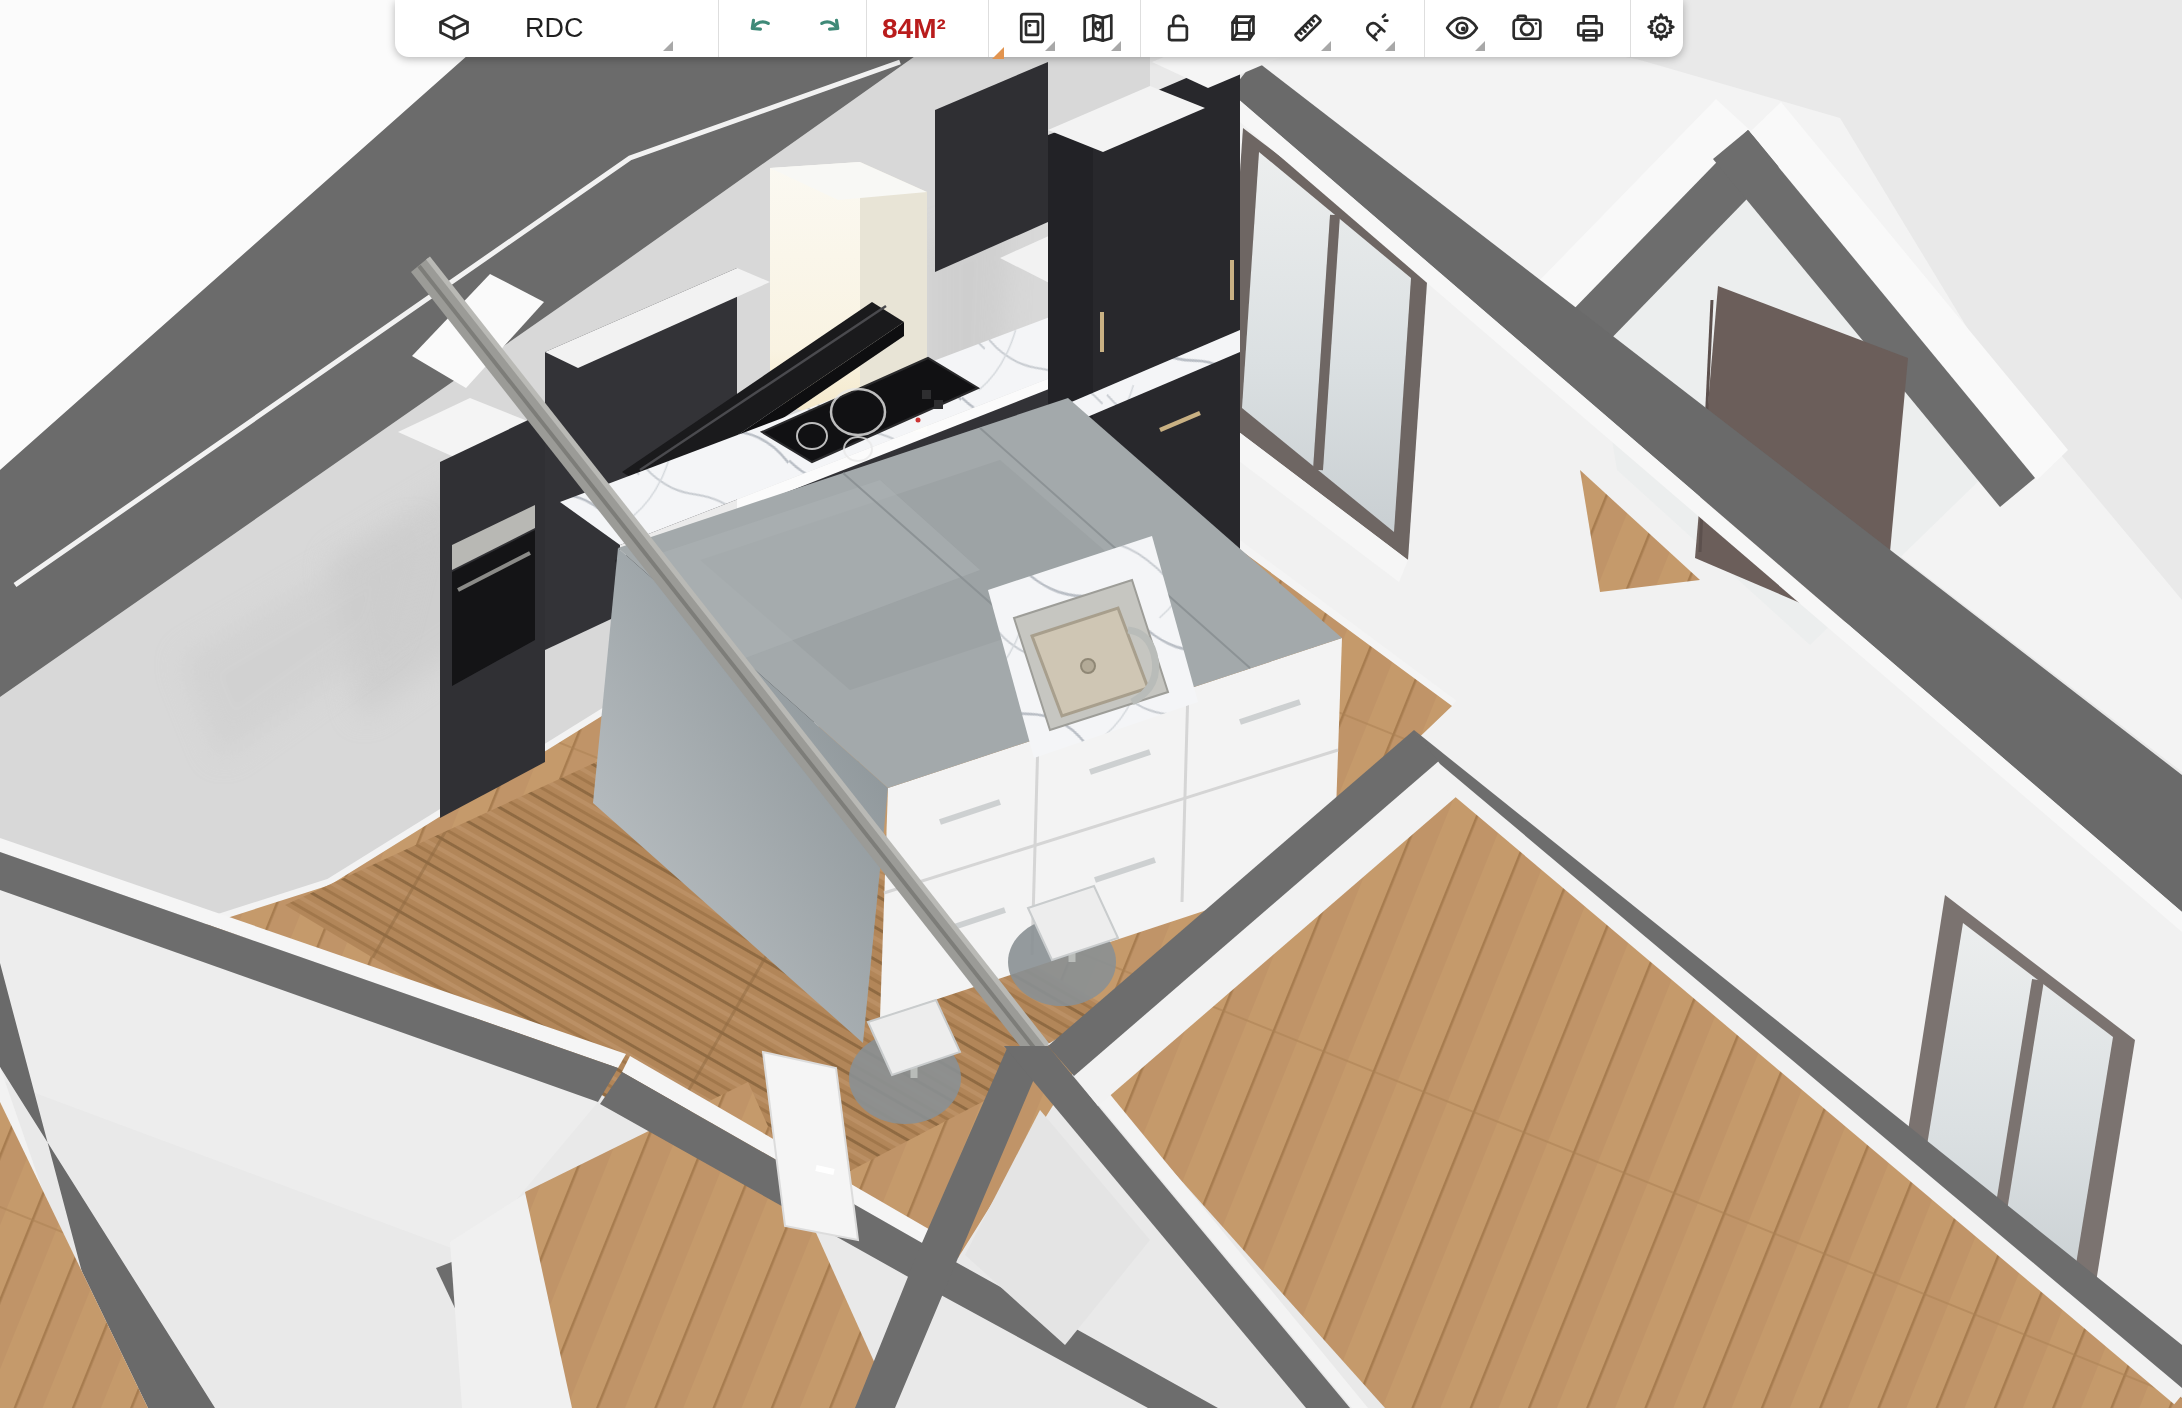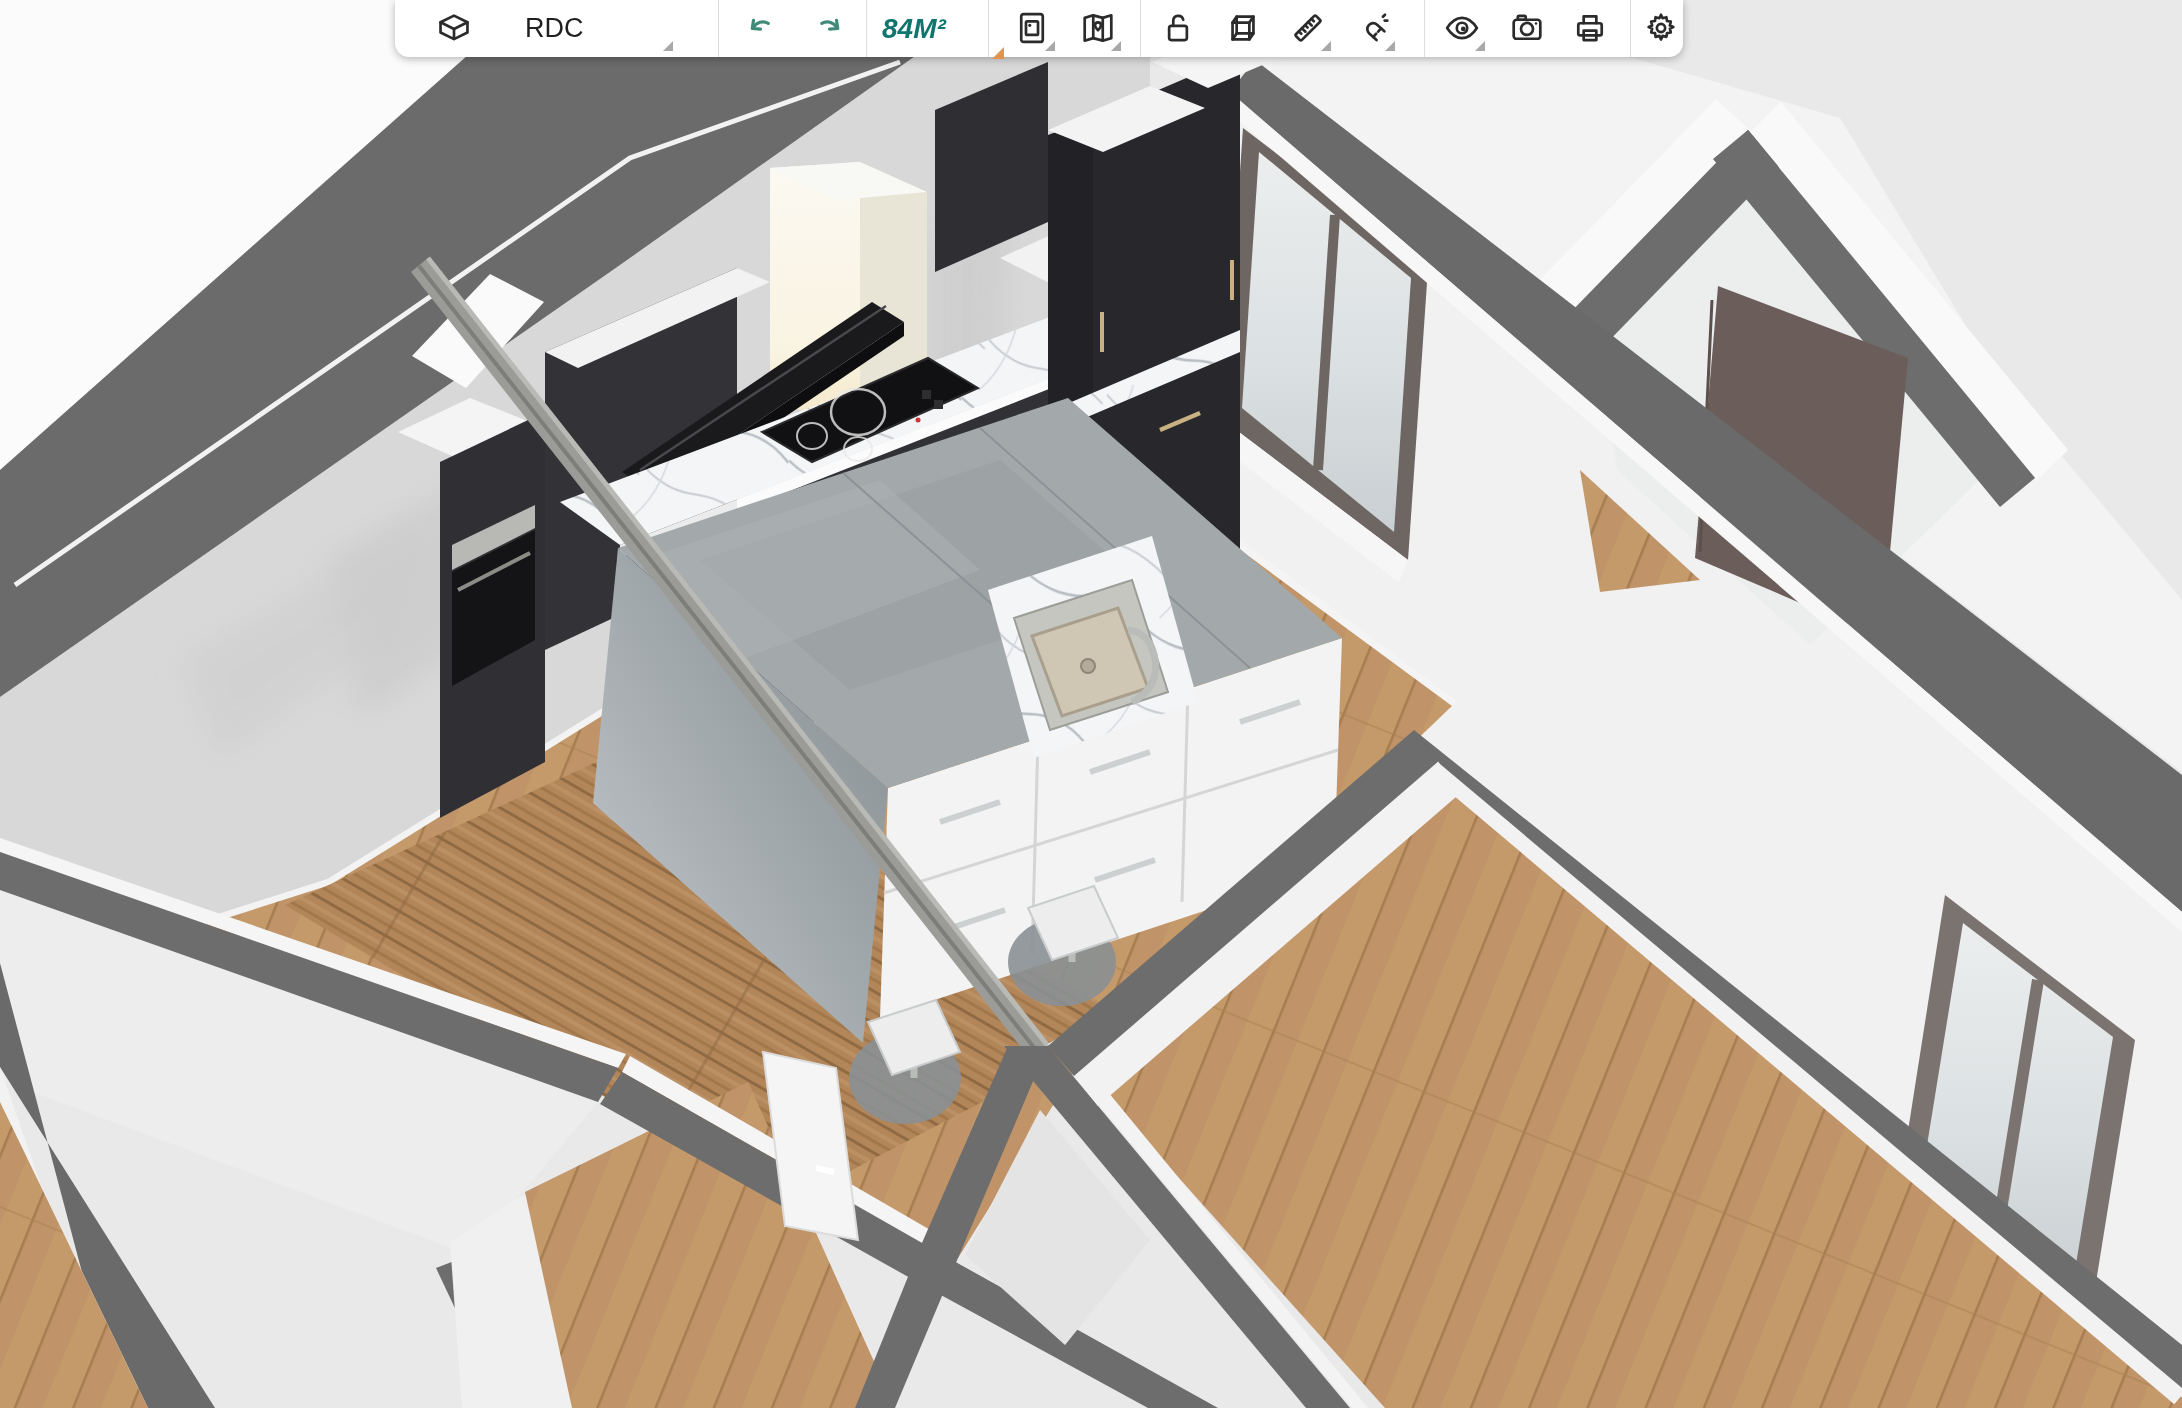--- a/index.html
+++ b/index.html
@@ -12,21 +12,21 @@
   .tool svg{width:38px;height:38px;stroke:#2b2b2b;fill:none;stroke-width:1.7;
             stroke-linecap:round;stroke-linejoin:round}
   .tool.teal svg{stroke:#3f8a78;stroke-width:2}
   .caret{position:absolute;right:-4px;bottom:-4px;width:0;height:0;
          border-left:10px solid transparent;border-bottom:10px solid #a8a8a8}
   .caret.orange{border-left:12px solid transparent;border-bottom:12px solid #e2944f;right:-12px;bottom:-2px}
   .divider{position:absolute;top:0;width:1px;height:57px;background:#dedede}
   .label-btn{position:absolute;height:57px;line-height:57px;text-align:left;cursor:pointer}
   .rdc{left:130px;top:0;width:150px;font-size:27px;color:#1f1f1f}
   .rdc .caret{right:2px;bottom:6px}
-  .area{left:487px;top:0;width:110px;font-size:28px;font-style:italic;font-weight:bold;color:#0f766e}
+  .area{left:487px;top:0;width:110px;font-size:28px;font-weight:bold;color:#b91c1c}
 </style>
 </head>
 <body>
 
 <svg id="scene" width="2182" height="1408" viewBox="0 0 2182 1408">
   <defs>
     <pattern id="wood" width="54" height="320" patternUnits="userSpaceOnUse" patternTransform="rotate(22)">
       <rect width="54" height="320" fill="#c59a6b"></rect>
       <rect width="27" height="320" fill="#c09468"></rect>
       <rect width="2.5" height="320" fill="#a77c4f"></rect>

